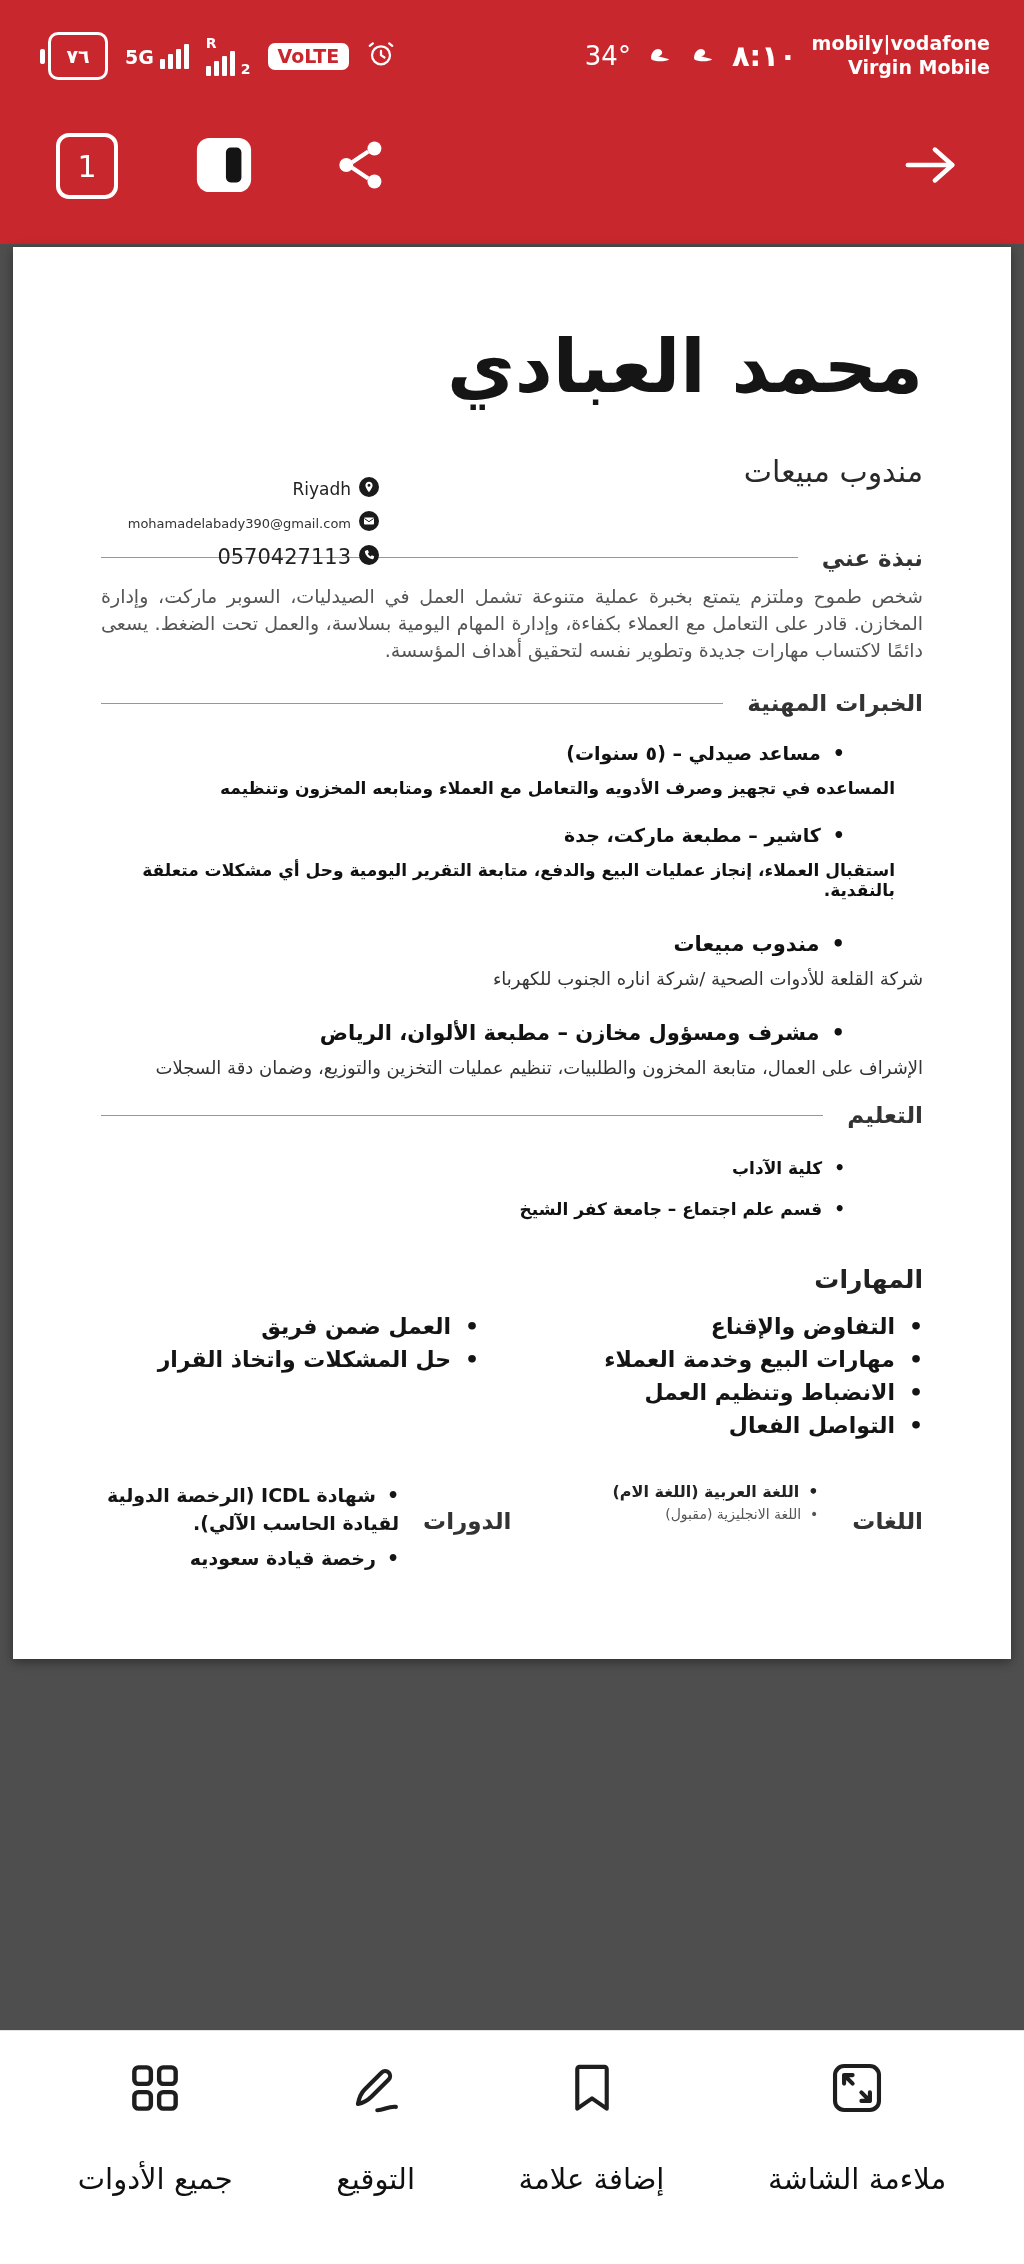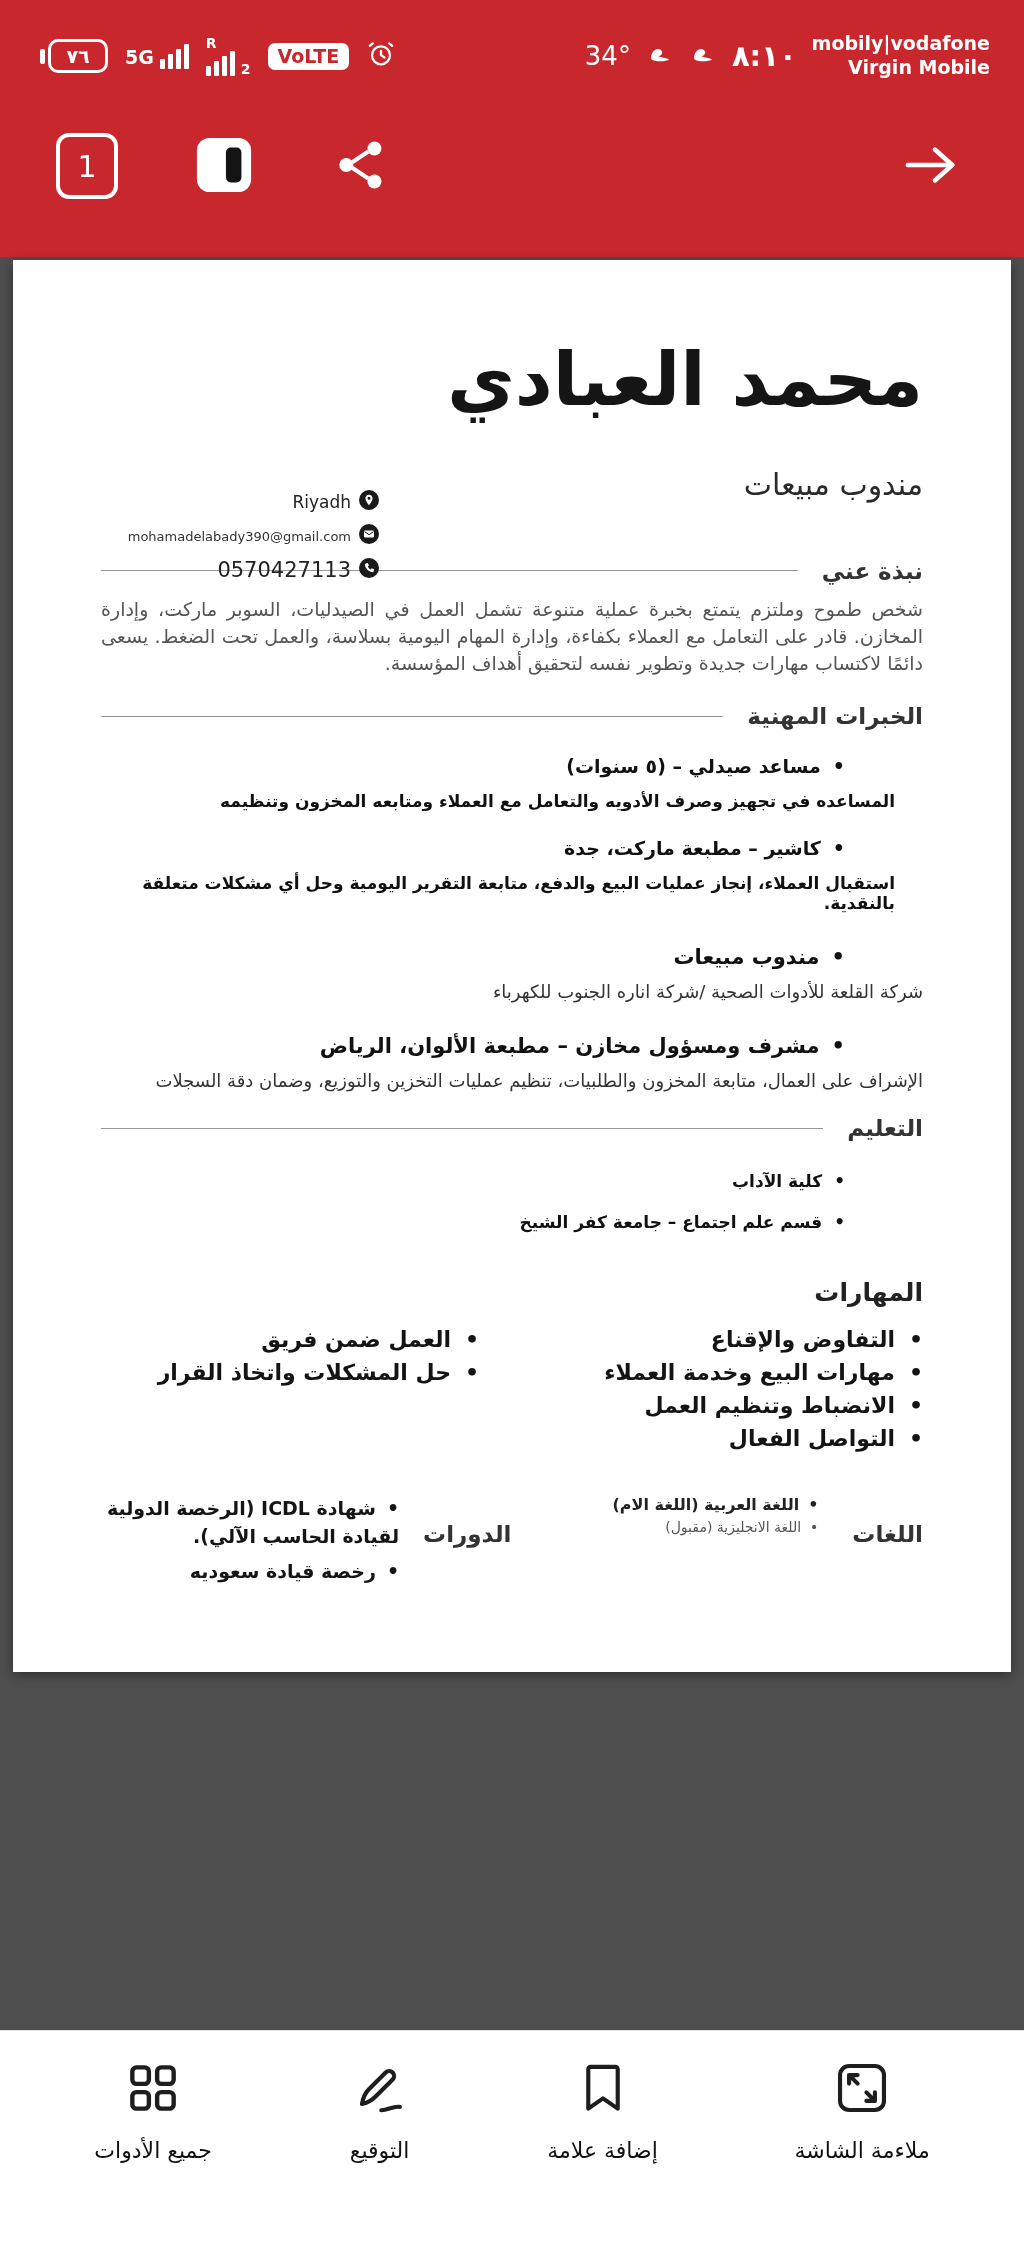--- a/index.html
+++ b/index.html
@@ -11,21 +11,21 @@
   .screen { position: relative; width: 1024px; height: 2264px; overflow: hidden; background: #4e4e4e; }
 
   
   .app-header { position: absolute; top: 0; left: 0; width: 100%; height: 260px; background: #C8272D; }
   .status-bar { display: flex; justify-content: space-between; align-items: center; height: 96px; padding: 16px 34px 0 40px; color: #fff; }
   .sb-left { display: flex; align-items: center; gap: 17px; }
   .sb-right { display: flex; align-items: center; gap: 15px; direction: ltr; }
 
   .battery { display: flex; align-items: center; }
   .battery-cap { width: 5px; height: 15px; background: #fff; border-radius: 2px; margin-right: 3px; }
-  .battery-body { min-width: 60px; height: 34px; border: 3px solid #fff; border-radius: 10px; display: flex; align-items: center; justify-content: center; font-size: 19px; font-weight: bold; padding: 0 6px; }
+  .battery-body { min-width: 60px; height: 48px; border: 3px solid #fff; border-radius: 10px; display: flex; align-items: center; justify-content: center; font-size: 19px; font-weight: bold; padding: 0 6px; }
 
   .sig-group { display: flex; align-items: flex-end; gap: 6px; }
   .sig-label { font-size: 19px; font-weight: bold; line-height: 1; margin-bottom: 2px; }
   .bars { display: inline-flex; align-items: flex-end; gap: 3px; }
   .bars i { display: block; width: 5px; background: #fff; border-radius: 1px; }
   .bars i:nth-child(1){ height: 10px; } .bars i:nth-child(2){ height: 15px; }
   .bars i:nth-child(3){ height: 20px; } .bars i:nth-child(4){ height: 25px; }
   .sim2 { position: relative; padding-top: 14px; }
   .sim2 .r-label { position: absolute; top: -2px; left: 0; font-size: 14px; font-weight: bold; }
   .sim2 .sim-index { font-size: 14px; font-weight: bold; margin-bottom: -1px; }
@@ -37,21 +37,21 @@
   .carrier { display: flex; flex-direction: column; align-items: flex-end; line-height: 1.25; }
   .carrier span { font-size: 19px; font-weight: bold; }
 
   .toolbar { display: flex; align-items: center; height: 150px; padding: 0 64px 10px 56px; }
   .tb-left { display: flex; align-items: center; gap: 76px; }
   .tb-spacer { flex: 1; }
   .page-box { width: 62px; height: 66px; border: 4px solid #fff; border-radius: 13px; display: flex; align-items: center; justify-content: center; color: #fff; font-size: 30px; cursor: pointer; }
   .tb-btn { background: none; border: none; cursor: pointer; display: flex; align-items: center; }
 
   
-  .viewer { position: absolute; top: 257px; left: 0; width: 100%; height: 1770px; background: #4e4e4e; }
+  .viewer { position: absolute; top: 244px; left: 0; width: 100%; height: 1770px; background: #4e4e4e; }
   .doc-page { position: absolute; top: 3px; left: 13px; width: 998px; height: 1412px; background: #fff; box-shadow: 0 3px 10px rgba(0,0,0,.4); }
 
   .doc { direction: rtl; text-align: right; height: 100%; padding: 0 88px; color: #1c1c1c; overflow: hidden; }
 
   .cv-name { margin-top: 78px; font-size: 74px; font-weight: 900; color: #151515; line-height: 1.12; }
   .cv-sub { margin-top: 46px; font-size: 30px; color: #2a2a2a; }
 
   .contact { position: absolute; top: 230px; right: 632px; display: flex; flex-direction: column; align-items: flex-end; gap: 10px; }
   .c-row { display: flex; align-items: center; gap: 8px; direction: ltr; }
   .c-loc  { font-size: 17px; color: #222; }
@@ -99,21 +99,21 @@
   .course-list { list-style: none; margin-top: 14px; }
   .course-list li { font-size: 19px; font-weight: bold; color: #151515; line-height: 1.45; }
   .course-list li + li { margin-top: 8px; }
   .course-list li::before { content: "•"; margin-left: 11px; }
 
   
   .bottom-bar { position: absolute; bottom: 0; left: 0; width: 100%; height: 234px; background: #fff;
                 border-top: 1px solid #e3e3e3; display: flex; justify-content: space-around;
                 align-items: flex-start; padding: 26px 26px 0; direction: rtl; }
   .bb-item { display: flex; flex-direction: column; align-items: center; gap: 16px; background: none; border: none; cursor: pointer; }
-  .bb-label { font-size: 22px; color: #101010; font-family: "DejaVu Sans", sans-serif; }
+  .bb-label { font-size: 29px; color: #101010; font-family: "DejaVu Sans", sans-serif; margin-top: 24px; }
 </style>
 </head>
 <body>
 
 <div class="screen">
 
   <header class="app-header">
 
     <div class="status-bar">
       <div class="sb-left">

